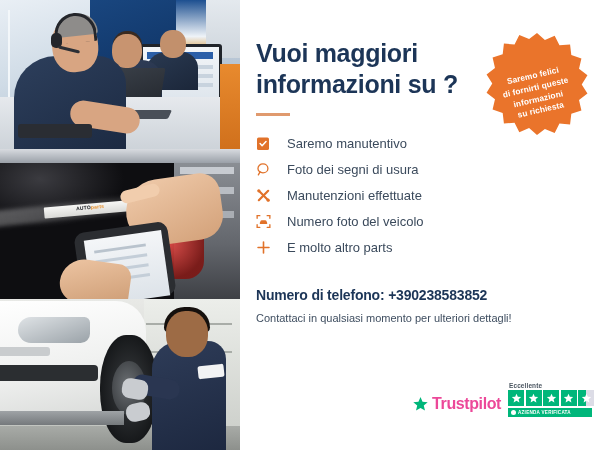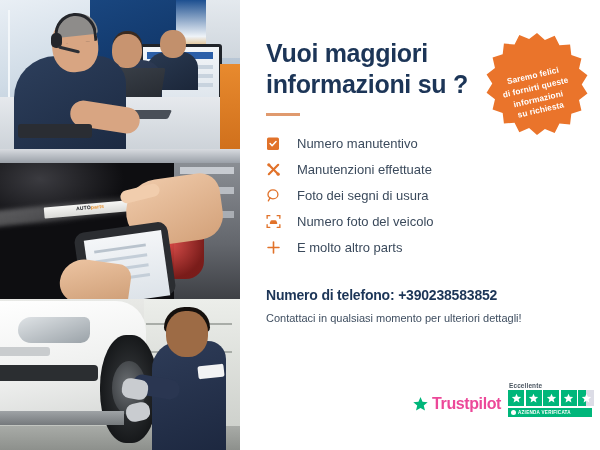--- a/index.html
+++ b/index.html
@@ -300,21 +300,21 @@
   .p3-lift{
     position:absolute; left:0; top:112px; width:124px; height:14px;
     background:linear-gradient(180deg,#9fa3a6,#75797c);
   }
 
   
   .content {
     position: relative;
     flex: 1 1 auto;
     background: #ffffff;
-    padding: 38px 26px 0 26px;
+    padding: 38px 26px 0 16px;
   }
   .headline {
     font-size: 25px;
     line-height: 1.24;
     font-weight: 700;
     color: #1c3557;
     letter-spacing: -0.3px;
     max-width: 210px;
   }
   .rule {
@@ -510,45 +510,45 @@
 
     <ul class="features">
 
       <li class="feat">
         <span class="feat-icon">
           <svg width="14" height="15" viewBox="0 0 14 15">
             <rect x="1" y="1.6" width="12" height="12.4" rx="1.6" fill="#e1722a"></rect>
             <path d="M4.1 7.6l2 2.1 3.9-4.1" fill="none" stroke="#ffffff" stroke-width="1.5" stroke-linecap="round" stroke-linejoin="round"></path>
           </svg>
         </span>
-        <span class="feat-label">Numero manutentivo</span>
+        <span class="feat-label">Saremo manutentivo</span>
+      </li>
+
+      <li class="feat">
+        <span class="feat-icon">
+          <svg width="15" height="15" viewBox="0 0 16 16">
+            <ellipse cx="7.4" cy="6.8" rx="5.3" ry="4.8" fill="none" stroke="#e1722a" stroke-width="1.4"></ellipse>
+            <path d="M4.3 10.6l-1.8 3.1" stroke="#e1722a" stroke-width="1.4" stroke-linecap="round"></path>
+          </svg>
+        </span>
+        <span class="feat-label">Foto dei segni di usura</span>
       </li>
 
       <li class="feat">
         <span class="feat-icon">
           <svg width="15" height="15" viewBox="0 0 16 16">
             <g stroke="#e1722a" stroke-width="2.3" stroke-linecap="round">
               <path d="M3 3l10 10"></path>
                 <path d="M13 3L3 13"></path>
             </g>
             <circle cx="3" cy="3" r="1.7" fill="#e1722a"></circle>
             <circle cx="13" cy="13" r="1.7" fill="#e1722a"></circle>
           </svg>
         </span>
         <span class="feat-label">Manutenzioni effettuate</span>
-      </li>
-
-      <li class="feat">
-        <span class="feat-icon">
-          <svg width="15" height="15" viewBox="0 0 16 16">
-            <ellipse cx="7.4" cy="6.8" rx="5.3" ry="4.8" fill="none" stroke="#e1722a" stroke-width="1.4"></ellipse>
-            <path d="M4.3 10.6l-1.8 3.1" stroke="#e1722a" stroke-width="1.4" stroke-linecap="round"></path>
-          </svg>
-        </span>
-        <span class="feat-label">Foto dei segni di usura</span>
       </li>
 
       <li class="feat">
         <span class="feat-icon">
           <svg width="15" height="15" viewBox="0 0 16 16">
             <g stroke="#e1722a" stroke-width="1.4" stroke-linecap="round" fill="none">
               <path d="M1.2 4.6V1.8h2.9"></path>
                 <path d="M11.9 1.8h2.9v2.8"></path>
               <path d="M14.8 11.4v2.8h-2.9"></path>
                 <path d="M4.1 14.2H1.2v-2.8"></path>

